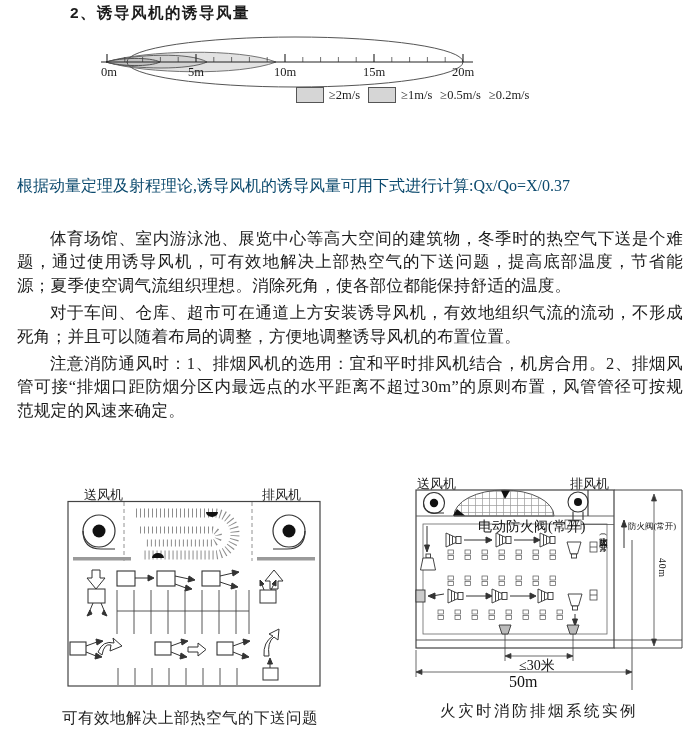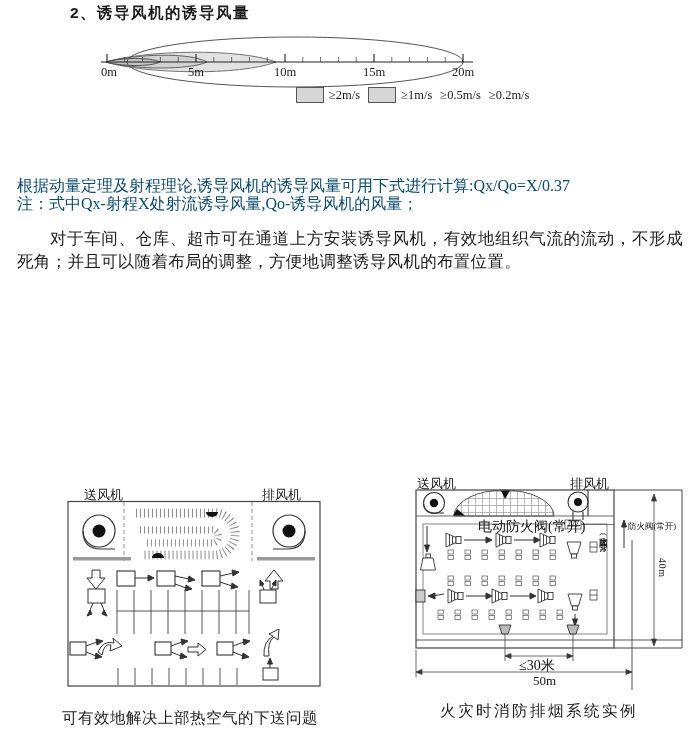--- a/index.html
+++ b/index.html
@@ -64,26 +64,27 @@
         <span>≥0.5m/s</span>
       </span>
     <span class="item">
         <span>≥0.2m/s</span>
       </span>
   </div>
 
 
   <div class="abs notes">
     <div>根据动量定理及射程理论,诱导风机的诱导风量可用下式进行计算:Qx/Qo=X/0.37</div>
-    <div>注：式中Qx-射程X处射流诱导风量,Qo-诱导风机的风量；</div>
   </div>
 
 
   <div class="abs paras">
+    <p>体育场馆、室内游泳池、展览中心等高大空间的建筑物，冬季时的热空气下送是个难题，通过使用诱导风机，可有效地解决上部热空气的下送问题，提高底部温度，节省能源；夏季使空调气流组织理想。消除死角，使各部位都能保持舒适的温度。</p>
     <p>对于车间、仓库、超市可在通道上方安装诱导风机，有效地组织气流的流动，不形成死角；并且可以随着布局的调整，方便地调整诱导风机的布置位置。</p>
+    <p>注意消防通风时：1、排烟风机的选用：宜和平时排风机结合，机房合用。2、排烟风管可接“排烟口距防烟分区内最远点的水平距离不超过30m”的原则布置，风管管径可按规范规定的风速来确定。</p>
   </div>
 
   <div class="fig" style="left:66px;top:486px;width:256px;height:202px;">
     <span class="fig-label" style="left:18px;top:0;">送风机</span>
     <span class="fig-label" style="left:196px;top:0;">排风机</span>
     <svg width="256" height="188" viewBox="0 0 256 188" style="position:absolute;left:0;top:14px;">
       <rect x="2" y="1.5" width="252" height="184.5" fill="none" stroke="#444" stroke-width="1.2"></rect>
       <line x1="58" y1="2" x2="58" y2="61" stroke="#777" stroke-width="0.8" stroke-dasharray="4 3"></line>
       <line x1="186" y1="2" x2="186" y2="61" stroke="#777" stroke-width="0.8" stroke-dasharray="4 3"></line>
       <g stroke="#333" fill="none" stroke-width="1.2">
@@ -334,19 +335,19 @@
           <polygon points="222,46 219.5,53 224.5,53"></polygon>
       </g>
     </svg>
     <span class="fig-label" style="left:15px;top:1px;">送风机</span>
     <span class="fig-label" style="left:168px;top:1px;">排风机</span>
     <span class="sm-label" style="left:76px;top:44px;">电动防火阀(常开)</span>
     <span class="sm-label" style="left:226px;top:47px;font-size:8.5px;">防火阀(常开)</span>
     <span class="v-label" style="left:196px;top:56px;height:95px;">防火阀(常开)</span>
     <span class="v-label" style="left:255px;top:84px;height:32px;font-size:9.5px;">40m</span>
     <span class="sm-label" style="left:117px;top:183px;">≤30米</span>
-    <span class="sm-label" style="left:107px;top:199px;font-size:13px;margin-left:24px;">50m</span>
+    <span class="sm-label" style="left:107px;top:199px;font-size:16px;">50m</span>
   </div>
 
   <div class="abs fig-cap-left">可有效地解决上部热空气的下送问题</div>
   <div class="abs fig-cap-right">火灾时消防排烟系统实例</div>
 
 </div>
 
 </body></html>

